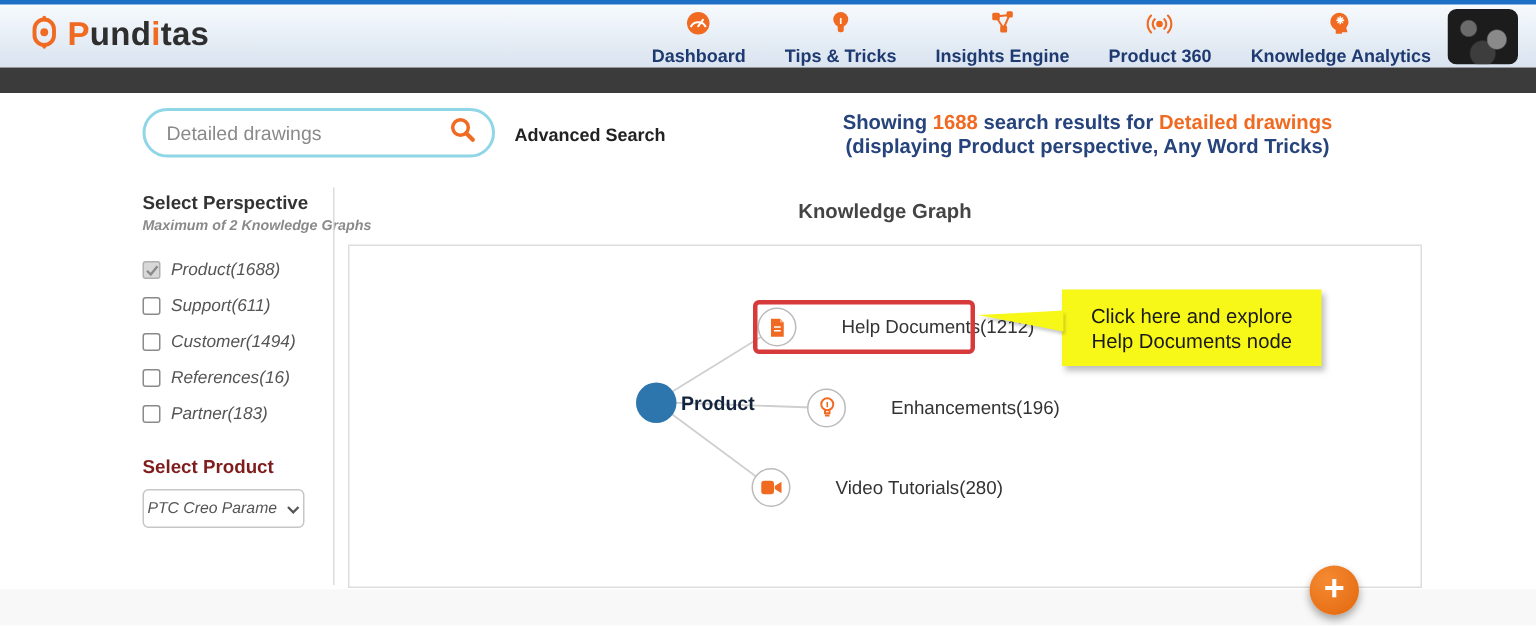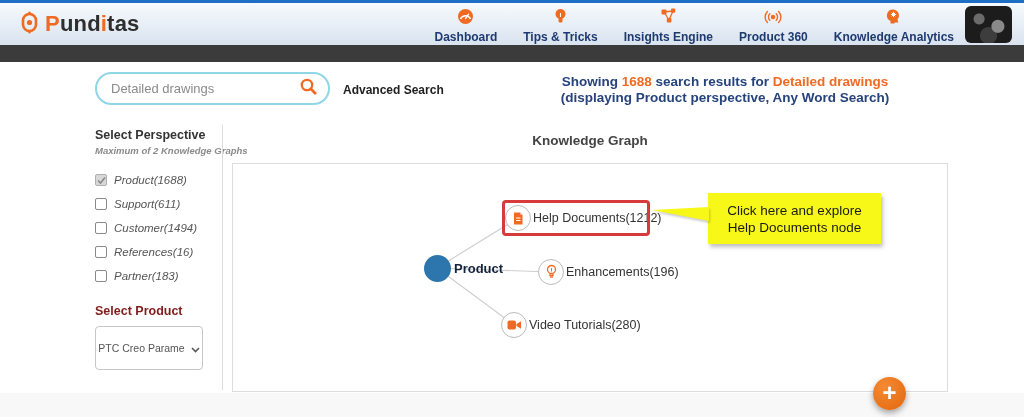--- a/index.html
+++ b/index.html
@@ -38,38 +38,38 @@
   
   .sidebar { position:absolute; left:95px; top:128px; width:128px; }
   .side-title { font-size:12.5px; font-weight:bold; color:#333; }
   .side-note { font-size:9.5px; font-style:italic; color:#8a8a8a; margin-top:3px; margin-bottom:12px; white-space:nowrap;font-weight:bold; }
   .cb-row { display:flex; align-items:center; gap:7px; height:24px; cursor:pointer; }
   .cb { width:12px; height:12px; border:1px solid #8a8a8a; border-radius:2px; background:#fff;
     display:flex; align-items:center; justify-content:center; flex:none; }
   .cb.checked { background:#d8d8d8; border-color:#b0b0b0; }
   .cb-label { font-size:11.5px; color:#555; white-space:nowrap;font-style:italic; }
   .prod-title { font-size:12.5px; font-weight:bold; color:#7f1d1d; margin-top:16px; margin-bottom:8px; }
-  .dropdown { width:108px; height:44px; border:1px solid #c6c6c6; border-radius:4px; background:#fff;
-    display:flex; align-items:center; justify-content:center; gap:6px; cursor:pointer; }
+  .dropdown { width:108px; height:26px; border:1px solid #c6c6c6; border-radius:4px; background:#fff;
+    display:flex; align-items:center; justify-content:center; gap:6px; cursor:pointer;font-style:italic; }
   .dd-value { font-size:10.5px; color:#555; }
   .v-divider { position:absolute; left:222px; top:125px; width:1px; height:265px; background:#dcdcdc; }
 
   
   .kg-title { position:absolute; left:232px; top:133px; width:716px; text-align:center;
     font-size:13.5px; font-weight:bold; color:#444; }
   .panel { position:absolute; left:232px; top:163px; width:716px; height:229px;
     border:1px solid #ddd; background:#fff; }
   .edges { position:absolute; left:0; top:0; }
   .g-root { position:absolute; left:191px; top:91px; width:27px; height:27px; border-radius:50%;
     background:#2d76ad; cursor:pointer; }
   .g-root-label { position:absolute; left:221px; top:97px; font-size:13px; font-weight:bold; color:#14243c; }
   .g-node { position:absolute; display:flex; align-items:center; gap:2px; cursor:pointer; }
   .g-circ { width:26px; height:26px; border-radius:50%; border:1px solid #bbb; background:#fff;
     display:flex; align-items:center; justify-content:center; flex:none; }
-  .g-label { font-size:12.5px; color:#333; white-space:nowrap; }
+  .g-label { font-size:12.5px; color:#333; white-space:nowrap;margin-left:28px; }
   .hl-rect { position:absolute; left:269px; top:36px; width:148px; height:36px;
     border:3px solid #d63a3a; border-radius:4px; pointer-events:none; }
 
   
   .callout { position:absolute; left:475px; top:29px; width:173px; height:51px;
     background:#f8f818; box-shadow:2px 3px 4px rgba(0,0,0,0.25);
     display:flex; flex-direction:column; align-items:center; justify-content:center;text-align:center; }
   .callout-line { font-size:13.5px; color:#1a1a1a; line-height:17px; }
   .callout-tail { position:absolute; left:-56px; top:14px; width:0; height:0;
     border-top:3px solid transparent; border-bottom:11px solid transparent; border-right:57px solid #f8f818;
@@ -173,21 +173,21 @@
       <svg width="19" height="19" viewBox="0 0 19 19">
         <circle cx="8" cy="8" r="5.2" fill="none" stroke="#f06a22" stroke-width="2.3"></circle>
         <line x1="11.8" y1="11.8" x2="16.2" y2="16.2" stroke="#f06a22" stroke-width="2.8" stroke-linecap="round"></line>
       </svg>
     </span>
   </div>
   <div class="adv-search">Advanced Search</div>
 
   <div class="results">
     <div><span>Showing </span><span class="res-orange">1688</span><span> search results for </span><span class="res-orange">Detailed drawings</span></div>
-    <div>(displaying Product perspective, Any Word Search)</div>
+    <div>(displaying Product perspective, Any Word Tricks)</div>
   </div>
 
   <div class="sidebar">
     <div class="side-title">Select Perspective</div>
     <div class="side-note">Maximum of 2 Knowledge Graphs</div>
 
     <div class="cb-row">
       <span class="cb checked">
         <svg width="9" height="9" viewBox="0 0 9 9">
             <polyline points="1,4.5 3.5,7 8,1.5" fill="none" stroke="#8a8a8a" stroke-width="1.6"></polyline>

